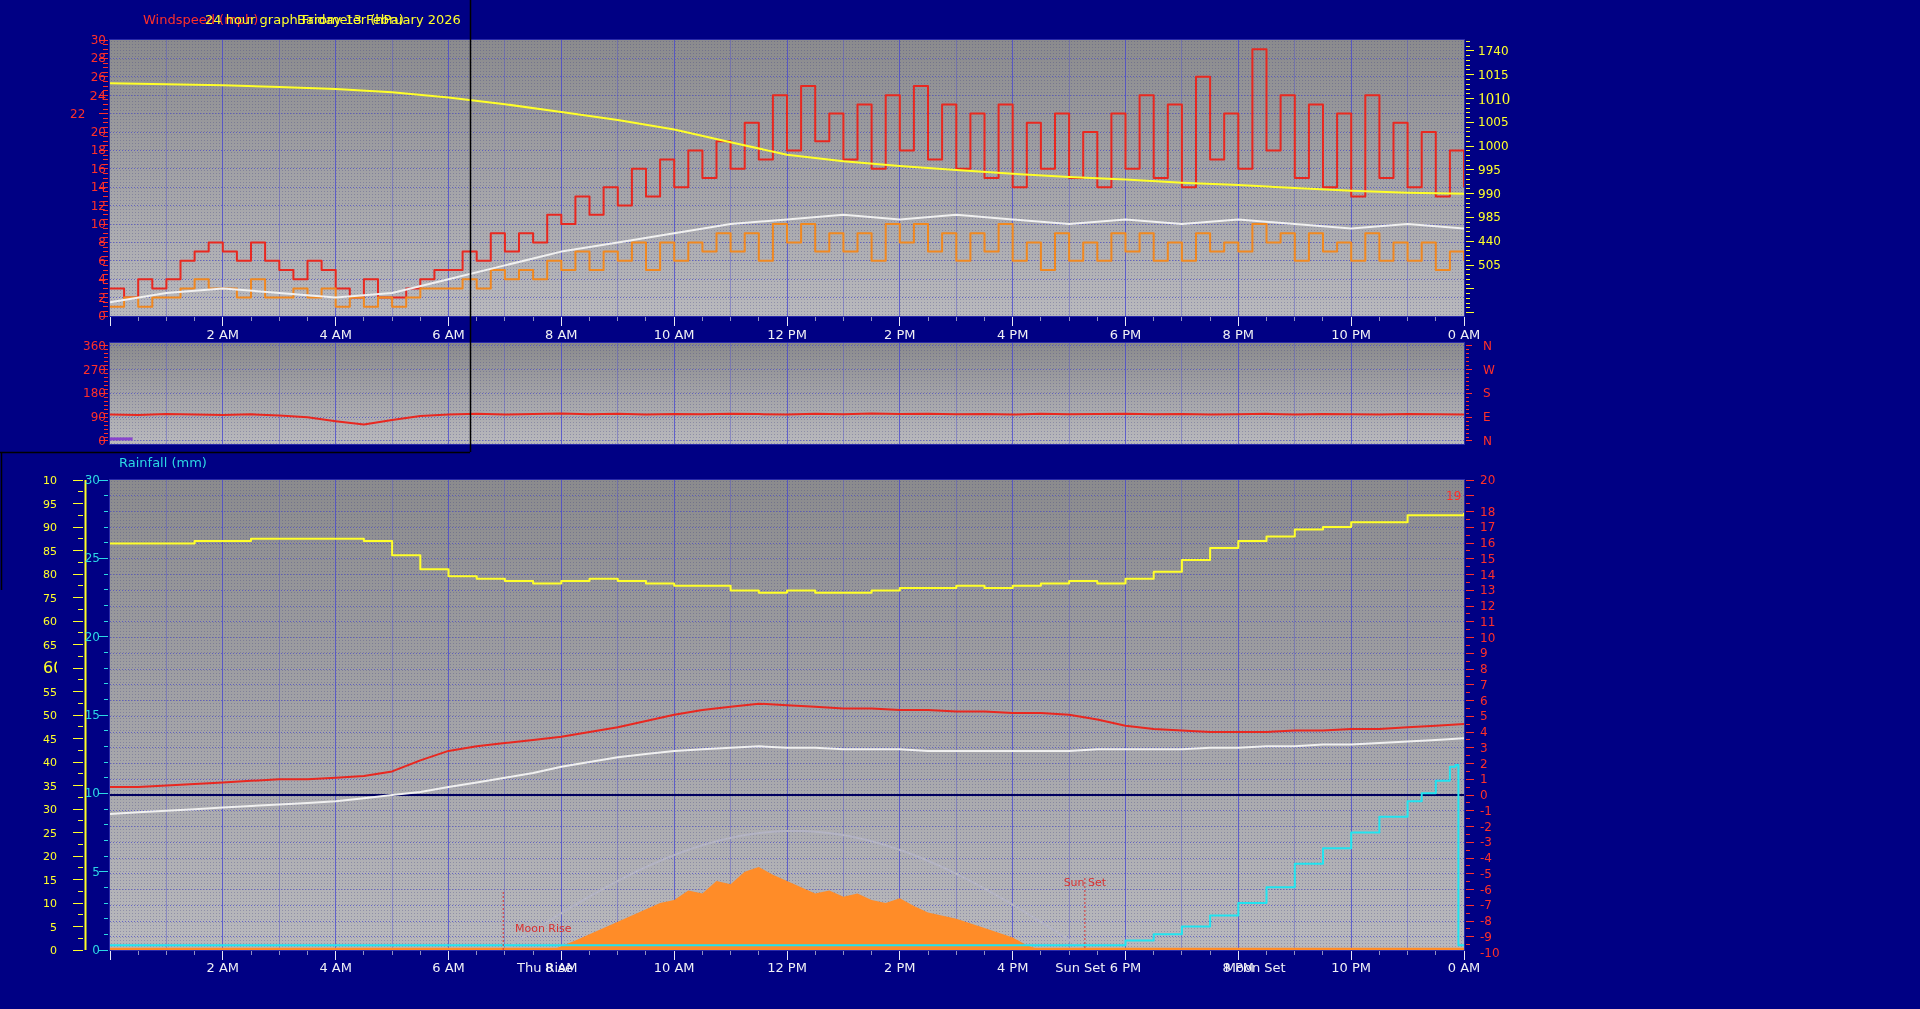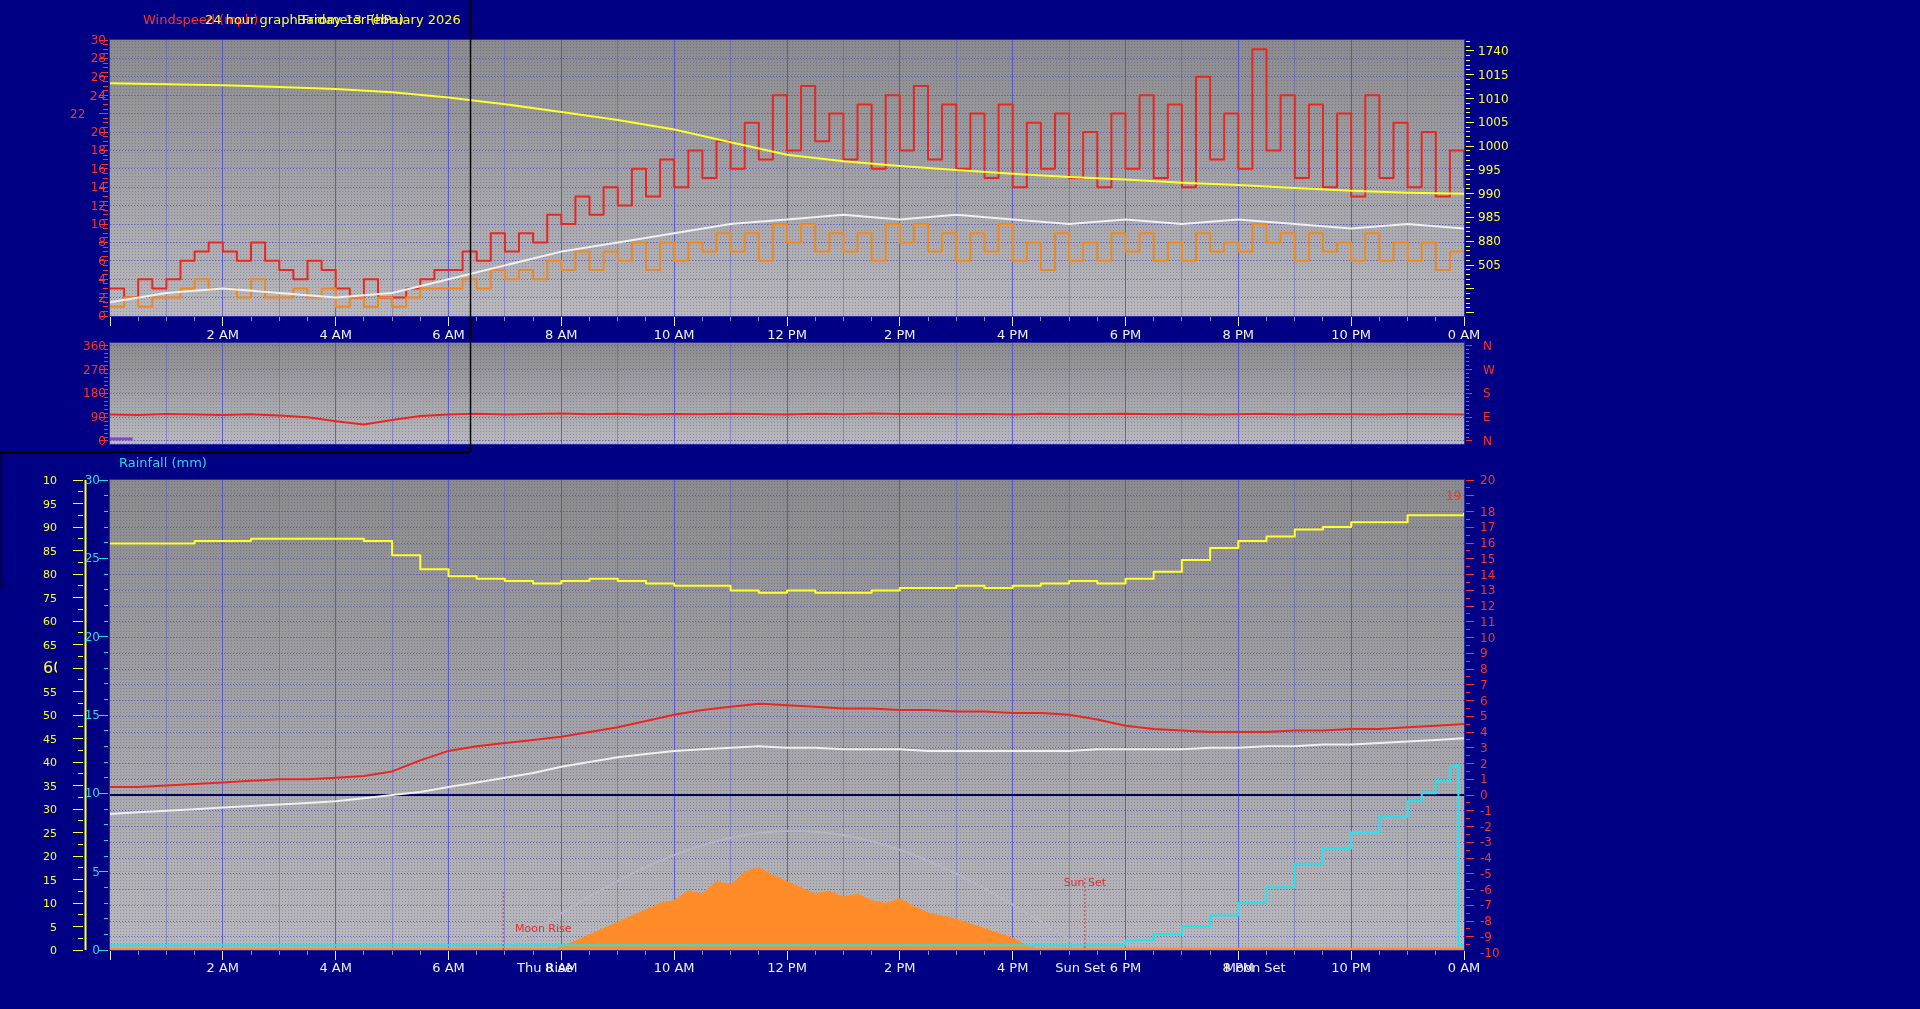--- a/index.html
+++ b/index.html
@@ -606,27 +606,27 @@
     <div class="lbl" style="color: rgb(255, 48, 40); font-size: 12px; top: 187.2px; left: 70px; width: 36px; text-align: right; transform: translateY(-50%);">14</div>
     <div class="lbl" style="color: rgb(255, 48, 40); font-size: 12px; top: 205.6px; left: 70px; width: 36px; text-align: right; transform: translateY(-50%);">12</div>
     <div class="lbl" style="color: rgb(255, 48, 40); font-size: 12px; top: 224px; left: 70px; width: 36px; text-align: right; transform: translateY(-50%);">10</div>
     <div class="lbl" style="color: rgb(255, 48, 40); font-size: 12px; top: 242.4px; left: 70px; width: 36px; text-align: right; transform: translateY(-50%);">8</div>
     <div class="lbl" style="color: rgb(255, 48, 40); font-size: 12px; top: 260.8px; left: 70px; width: 36px; text-align: right; transform: translateY(-50%);">6</div>
     <div class="lbl" style="color: rgb(255, 48, 40); font-size: 12px; top: 279.2px; left: 70px; width: 36px; text-align: right; transform: translateY(-50%);">4</div>
     <div class="lbl" style="color: rgb(255, 48, 40); font-size: 12px; top: 297.6px; left: 70px; width: 36px; text-align: right; transform: translateY(-50%);">2</div>
     <div class="lbl" style="color: rgb(255, 48, 40); font-size: 12px; top: 316px; left: 70px; width: 36px; text-align: right; transform: translateY(-50%);">0</div>
     <div class="lbl" style="color: rgb(255, 255, 41); font-size: 12px; top: 50.9448px; left: 1478px; transform: translateY(-50%);">1740</div>
     <div class="lbl" style="color: rgb(255, 255, 41); font-size: 12px; top: 74.7379px; left: 1478px; transform: translateY(-50%);">1015</div>
-    <div class="lbl" style="color: rgb(255, 255, 41); font-size: 12px; top: 98.531px; left: 1478px; transform: translateY(-50%);">1010</div>
+    <div class="lbl" style="color: rgb(255, 255, 41); font-size: 16px; top: 98.531px; left: 1478px; transform: translateY(-50%); font-family: Liberation Serif, serif;">1010</div>
     <div class="lbl" style="color: rgb(255, 255, 41); font-size: 12px; top: 122.324px; left: 1478px; transform: translateY(-50%);">1005</div>
     <div class="lbl" style="color: rgb(255, 255, 41); font-size: 12px; top: 146.117px; left: 1478px; transform: translateY(-50%);">1000</div>
     <div class="lbl" style="color: rgb(255, 255, 41); font-size: 12px; top: 169.91px; left: 1478px; transform: translateY(-50%);">995</div>
     <div class="lbl" style="color: rgb(255, 255, 41); font-size: 12px; top: 193.703px; left: 1478px; transform: translateY(-50%);">990</div>
     <div class="lbl" style="color: rgb(255, 255, 41); font-size: 12px; top: 217.497px; left: 1478px; transform: translateY(-50%);">985</div>
-    <div class="lbl" style="color: rgb(255, 255, 41); font-size: 12px; top: 241.29px; left: 1478px; transform: translateY(-50%);">880</div>
+    <div class="lbl" style="color: rgb(255, 255, 41); font-size: 12px; top: 241.29px; left: 1478px; transform: translateY(-50%);">440</div>
     <div class="lbl" style="color: rgb(255, 255, 41); font-size: 12px; top: 265.083px; left: 1478px; transform: translateY(-50%);">505</div>
     <div class="lbl" style="color: rgb(255, 48, 40); font-size: 12px; top: 345.957px; left: 70px; width: 36px; text-align: right; transform: translateY(-50%);">360</div>
     <div class="lbl" style="color: rgb(255, 48, 40); font-size: 12px; top: 369.715px; left: 70px; width: 36px; text-align: right; transform: translateY(-50%);">270</div>
     <div class="lbl" style="color: rgb(255, 48, 40); font-size: 12px; top: 393.474px; left: 70px; width: 36px; text-align: right; transform: translateY(-50%);">180</div>
     <div class="lbl" style="color: rgb(255, 48, 40); font-size: 12px; top: 417.232px; left: 70px; width: 36px; text-align: right; transform: translateY(-50%);">90</div>
     <div class="lbl" style="color: rgb(255, 48, 40); font-size: 12px; top: 440.991px; left: 70px; width: 36px; text-align: right; transform: translateY(-50%);">0</div>
     <div class="lbl" style="color: rgb(255, 48, 40); font-size: 12px; top: 345.957px; left: 1483px; transform: translateY(-50%);">N</div>
     <div class="lbl" style="color: rgb(255, 48, 40); font-size: 12px; top: 369.715px; left: 1483px; transform: translateY(-50%);">W</div>
     <div class="lbl" style="color: rgb(255, 48, 40); font-size: 12px; top: 393.474px; left: 1483px; transform: translateY(-50%);">S</div>
     <div class="lbl" style="color: rgb(255, 48, 40); font-size: 12px; top: 417.232px; left: 1483px; transform: translateY(-50%);">E</div>

